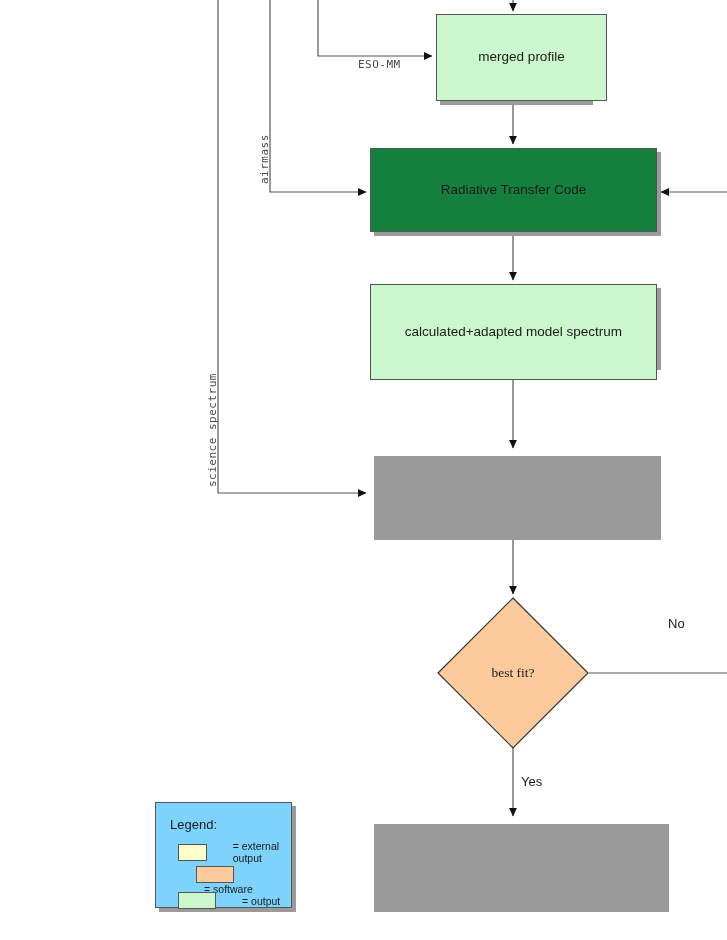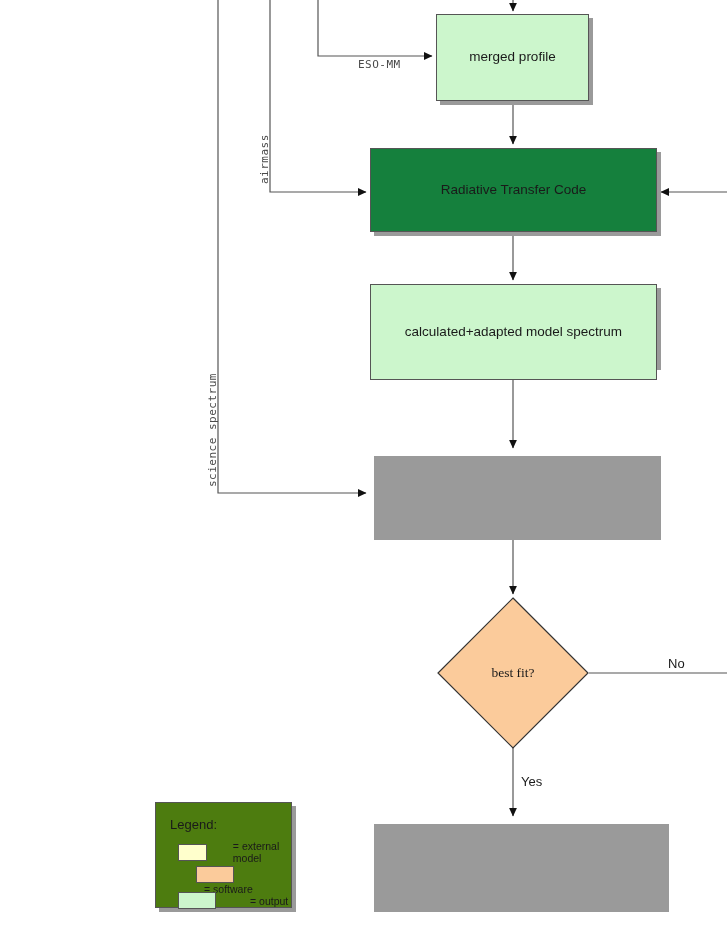--- a/index.html
+++ b/index.html
@@ -19,21 +19,21 @@
   .diamond-wrap{position:absolute;font-family:Liberation Serif, serif;}
   .diamond-label{position:absolute;left:0;top:0;width:100%;height:100%;
       display:flex;align-items:center;justify-content:center;
       font-size:13.5px;color:#1a1a1a;}
 
   .edge-label{position:absolute;font-size:13px;color:#1a1a1a;white-space:nowrap;}
   .edge-label.mono{font-family:"DejaVu Sans Mono","Liberation Mono",monospace;
       font-size:11px;color:#4a4a4a;letter-spacing:0.5px;}
   .edge-label.rot{transform-origin:0 0;transform:rotate(-90deg);}
 
-  .legend-box{position:absolute;box-sizing:border-box;background:#4d7c0f;
+  .legend-box{position:absolute;box-sizing:border-box;background:#7dd3fc;
       border:1px solid #555555;padding-left:36px;}
   .legend-title{position:absolute;font-size:13px;color:#1a1a1a;}
   .legend-row{position:absolute;display:flex;align-items:center;}
   .legend-swatch{width:38px;height:17px;border:1px solid #555555;box-sizing:border-box;}
   .legend-text{font-size:10.5px;color:#1a1a1a;margin-left:26px;}
   .bottom-multi{flex-direction:column;}
   .bottom-multi .ln{display:block;}
   .bottom-multi .gap{height:12px;}
 </style>
 </head>
@@ -73,21 +73,21 @@
     </g>
   </svg>
 
   <div class="shadow" style="left:440px;top:18px;width:153px;height:87px;"></div>
   <div class="shadow" style="left:374px;top:152px;width:287px;height:84px;"></div>
   <div class="shadow" style="left:374px;top:288px;width:287px;height:82px;"></div>
   <div class="shadow" style="left:374px;top:456px;width:287px;height:84px;"></div>
   <div class="shadow" style="left:374px;top:824px;width:295px;height:88px;"></div>
   <div class="shadow" style="left:159px;top:806px;width:137px;height:106px;"></div>
 
-  <div class="node green" style="left:436px;top:14px;width:153px;height:87px;">
+  <div class="node green" style="left:436px;top:14px;width:171px;height:87px;">
     <span>merged profile</span>
   </div>
 
   <div class="node orange" style="left:370px;top:148px;width:287px;height:84px;">
     <span>Radiative Transfer Code</span>
   </div>
 
   <div class="node green" style="left:370px;top:284px;width:287px;height:96px;justify-content:center;">
     <span>calculated+adapted model spectrum</span>
   </div>
@@ -100,36 +100,36 @@
     <div class="diamond-label">best fit?</div>
   </div>
 
 
   <div class="edge-label mono" style="left:358px;top:35px;margin-top:23px;">ESO-MM</div>
 
   <div class="edge-label mono rot" style="left:258px;top:184px;">airmass</div>
 
   <div class="edge-label mono rot" style="left:206px;top:487px;">science spectrum</div>
 
-  <div class="edge-label" style="left:668px;top:656px;">No</div>
+  <div class="edge-label" style="left:668px;top:616px;">No</div>
 
   <div class="edge-label" style="left:521px;top:774px;">Yes</div>
 
   <div class="legend-box" style="left:155px;top:802px;width:137px;height:106px;">
     <div class="legend-title" style="left:14px;top:14px;">Legend:</div>
 
     <div class="legend-row" style="left:22px;top:37px;">
       <span class="legend-swatch" style="background:#ffffcc;"></span>
-      <span class="legend-text">= external model</span>
+      <span class="legend-text">= external output</span>
     </div>
 
     <div class="legend-row" style="left:22px;top:63px;flex-direction:column;">
       <span class="legend-swatch" style="background:#fbcb9b;"></span>
       <span class="legend-text">= software</span>
     </div>
 
-    <div class="legend-row" style="left:22px;top:89px;gap:8px;">
+    <div class="legend-row" style="left:22px;top:89px;">
       <span class="legend-swatch" style="background:#ccf6cc;"></span>
       <span class="legend-text">= output</span>
     </div>
   </div>
 
 </div>
 
 </body></html>

